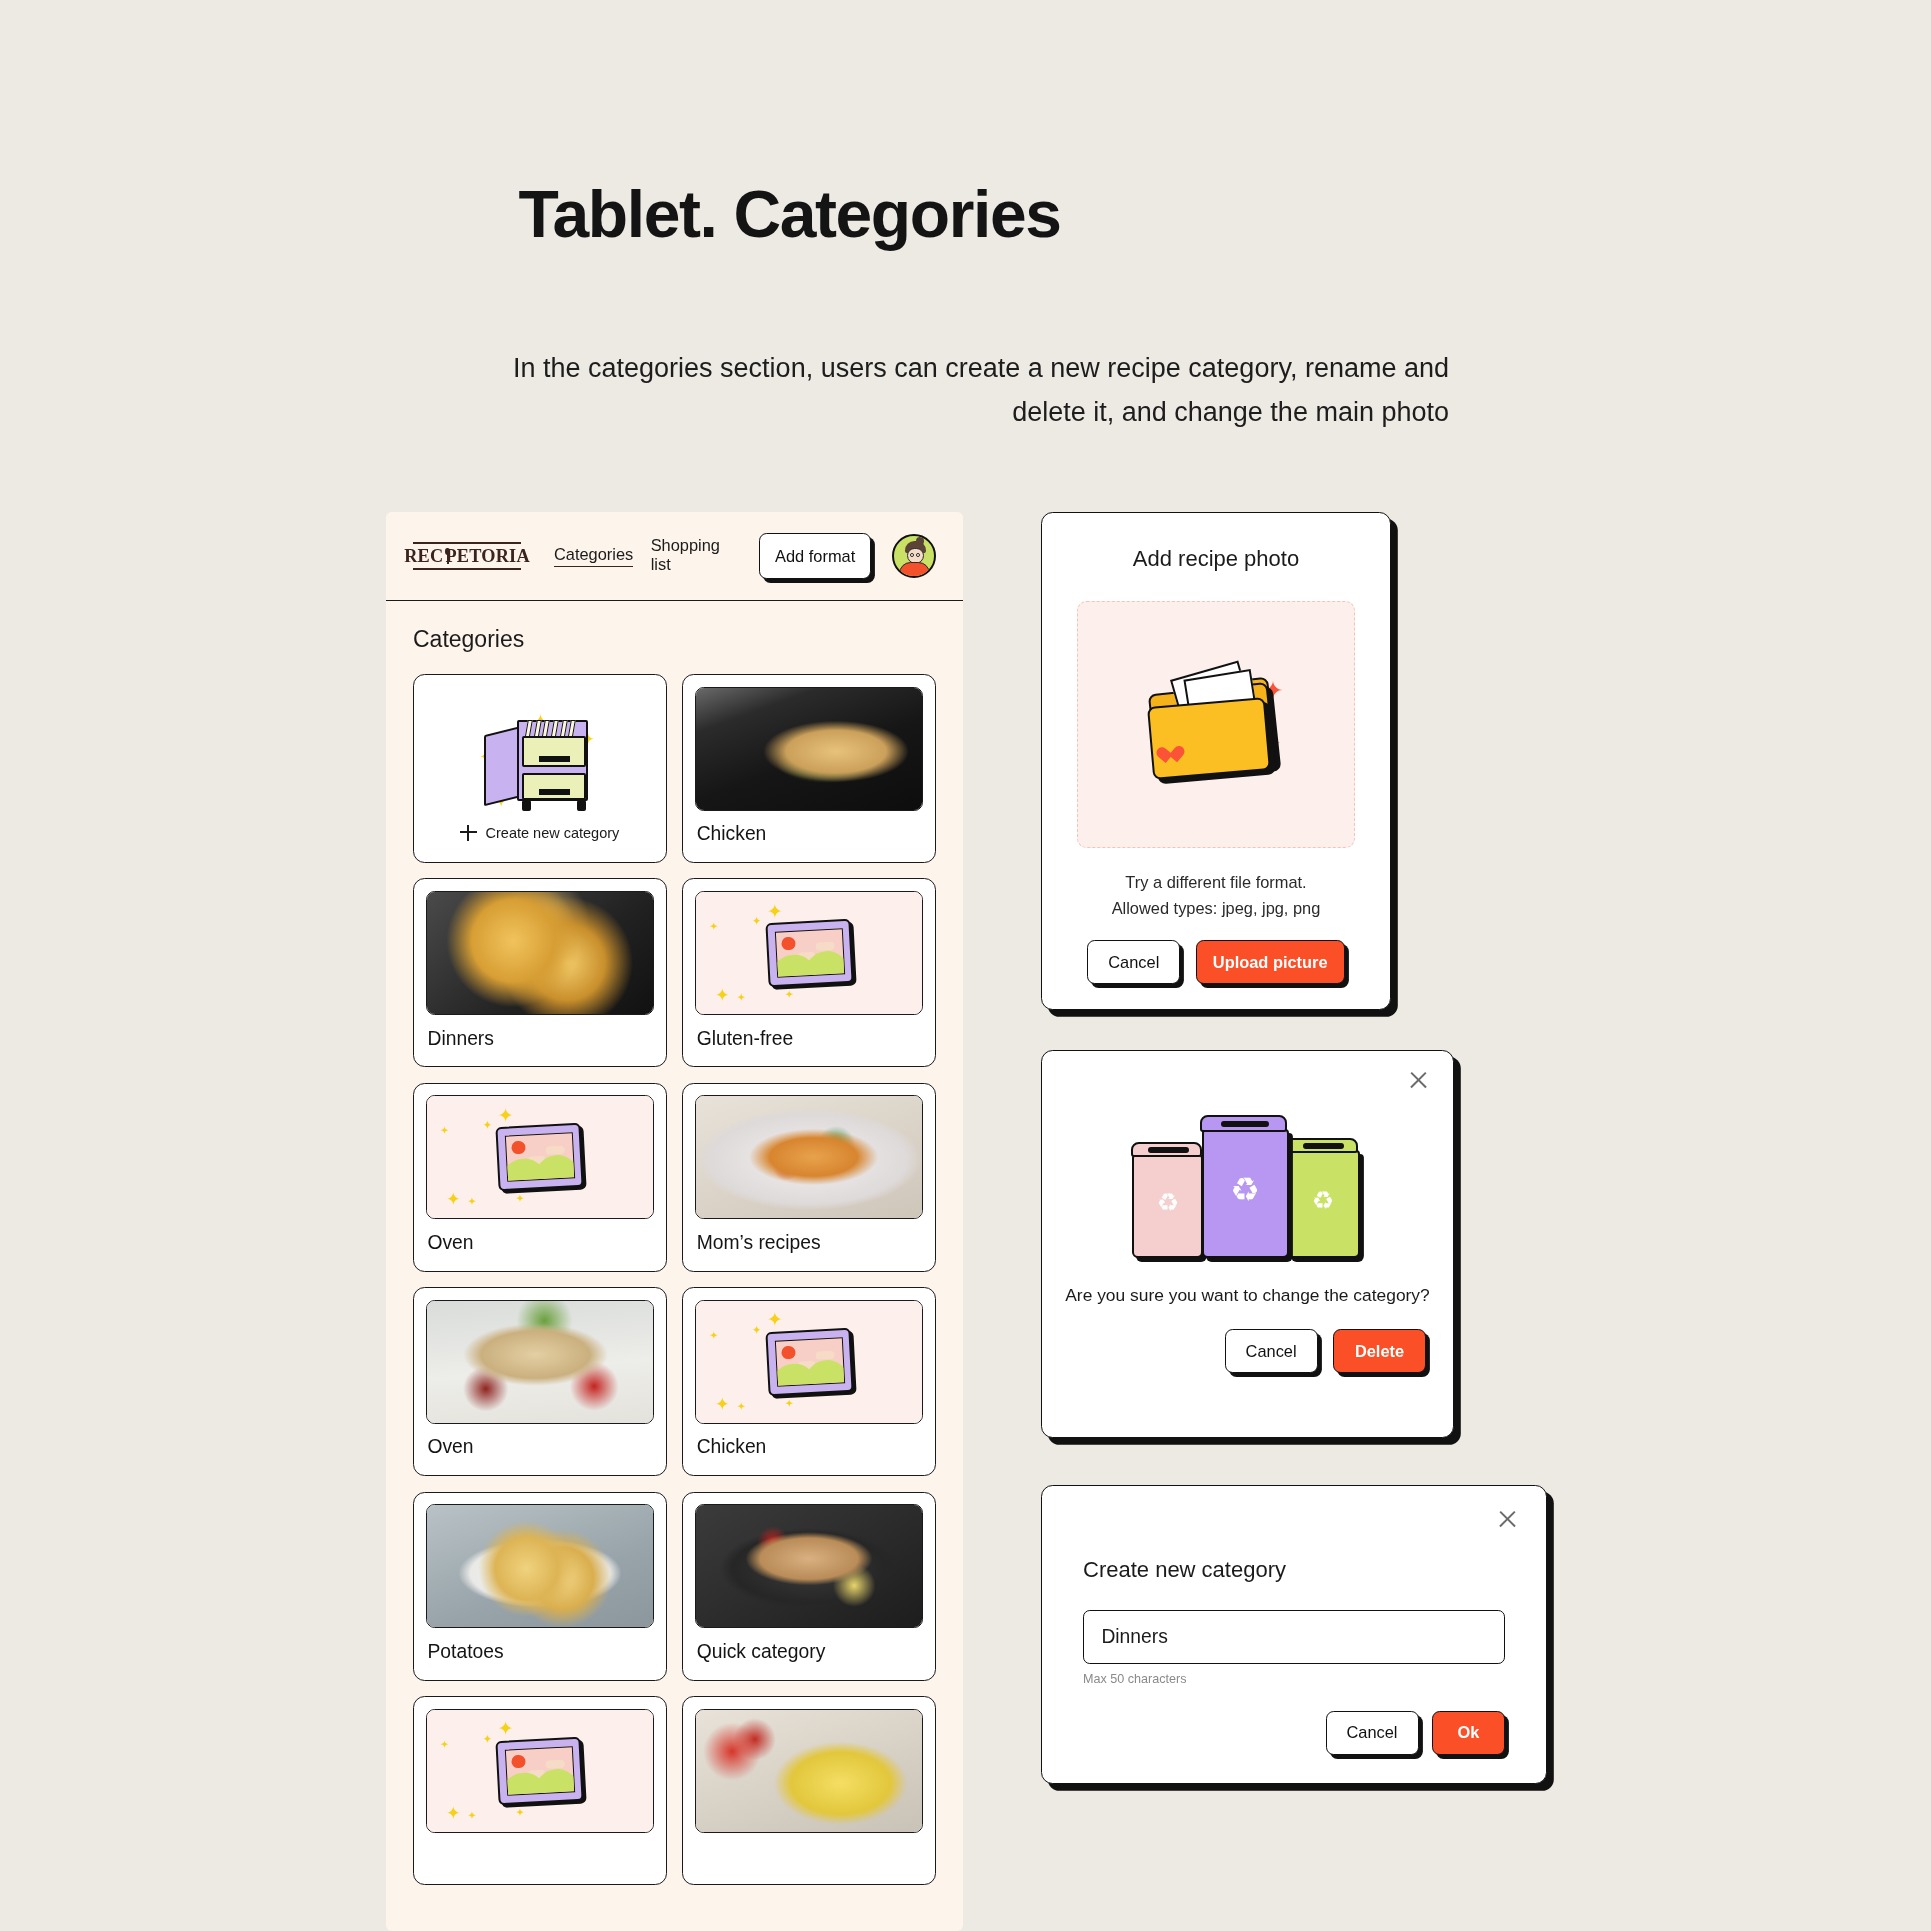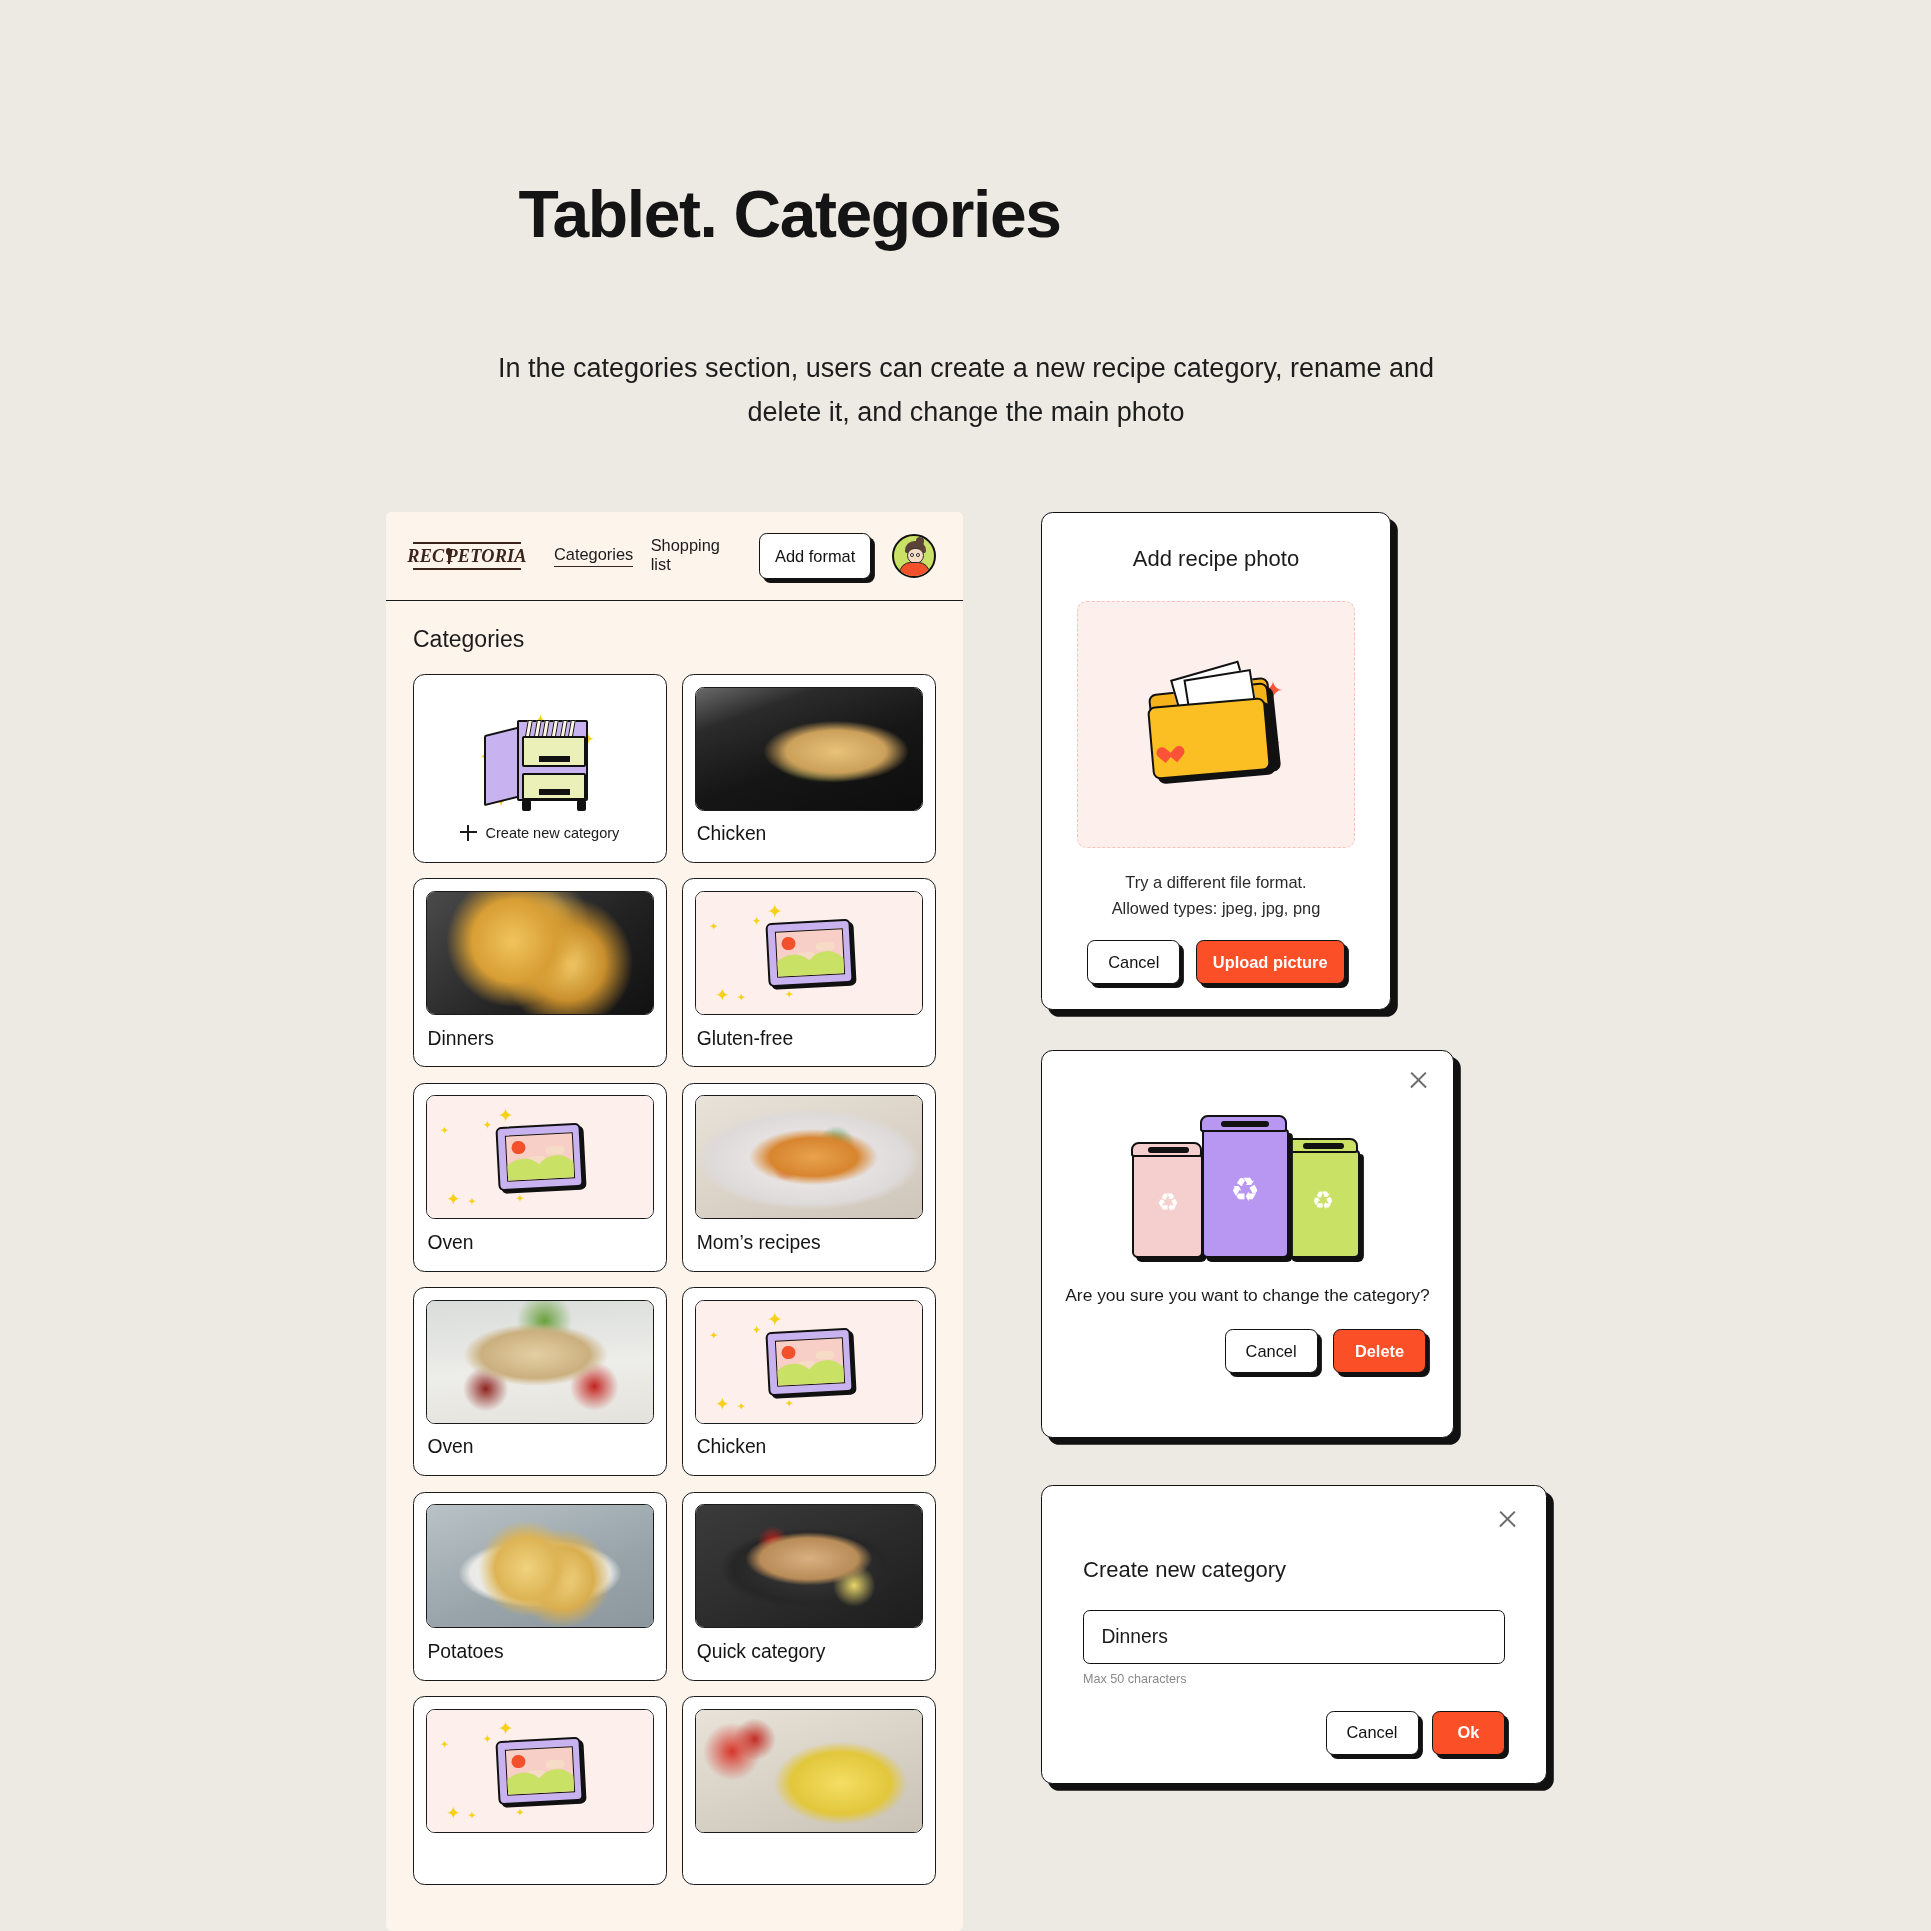--- a/index.html
+++ b/index.html
@@ -13,41 +13,41 @@
 
   
   .title {
     position: absolute; top: 176px; left: 0; width: 1579px;
     text-align: center;
     font-size: 66px; font-weight: 700; letter-spacing: -1.4px;
     color: #141414;
   }
   .subtitle {
     position: absolute; top: 346px; left: 483px; width: 966px;
-    text-align: center;
+    text-align: right;
     font-size: 27px; line-height: 44px; color: #1d1d1d;
   }
 
   
   .tablet {
     position: absolute; left: 386px; top: 512px;
     width: 577px; height: 1419px;
     background: #FDF4EC;
     border-radius: 5.8px;
     overflow: hidden;
   }
   .tablet-header {
     height: 89px; width: 100%;
     background: #FDF4EC;
     border-bottom: 1.9px solid #1a1a1a;
     display: flex; align-items: center;
     padding: 0 27px 0 27px;
     gap: 0;
   }
-  .logo { display: flex; flex-direction: column; align-items: stretch; width: 108px; font-style: italic; }
+  .logo { display: flex; flex-direction: column; align-items: stretch; width: 108px; }
   .logo-rule { height: 1.9px; background: #3A241B; }
   .logo-main {
     display: flex; align-items: center; justify-content: center;
     font-family: "Liberation Serif", serif;
     font-weight: 700; font-size: 18.3px; letter-spacing: 0.2px;
     color: #3A241B; padding: 1.9px 0; gap: 1px;
   }
   .spoon { display: inline-block; width: 6.8px; height: 16.4px; position: relative; }
   .spoon::before {
     content: ''; position: absolute; left: 1px; top: 0; width: 4.8px; height: 6.8px;

